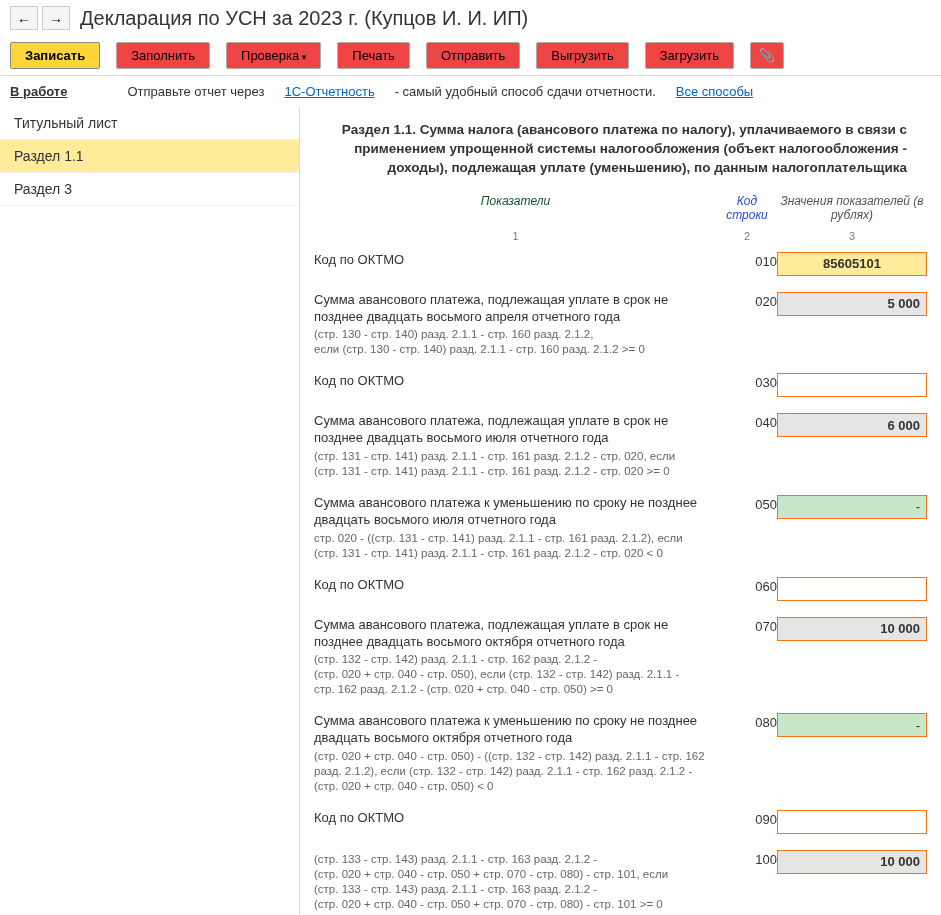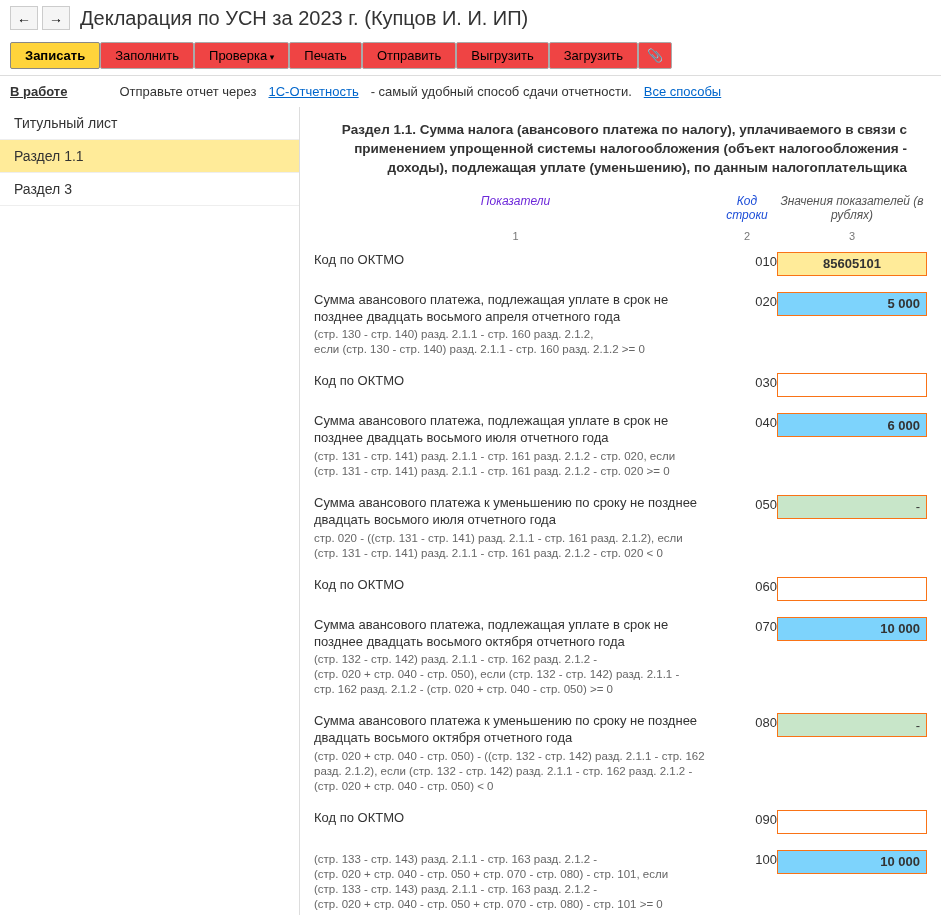--- a/index.html
+++ b/index.html
@@ -3,55 +3,55 @@
   <meta charset="utf-8">
   <style>
     * { box-sizing: border-box; margin: 0; padding: 0; }
     body { font-family: Arial, sans-serif; font-size: 13px; color: #333; background: #fff; width: 941px; }
     
     .header { padding: 6px 10px; display: flex; align-items: center; gap: 8px; }
     .nav-buttons { display: flex; gap: 4px; }
     .nav-btn { width: 28px; height: 24px; border: 1px solid #ccc; background: #f5f5f5; cursor: pointer; display: flex; align-items: center; justify-content: center; font-size: 14px; }
     .title { font-size: 20px; font-weight: normal; margin-left: 2px; }
     
-    .toolbar { padding: 6px 10px; display: flex; align-items: center; gap: 0; border-bottom: 1px solid #ddd; }
+    .toolbar { padding: 6px 10px; display: flex; align-items: center; gap: 16px; border-bottom: 1px solid #ddd; }
     .btn { padding: 5px 14px; border: 1px solid #aaa; background: #ef4444; cursor: pointer; font-size: 13px; border-radius: 2px; }
     .btn-primary { background: #ffd43b; border-color: #888; font-weight: bold; }
     .btn-dropdown::after { content: " ▾"; font-size: 9px; }
     .attach-btn { padding: 5px 8px; }
     
-    .info-bar { padding: 8px 10px; display: flex; align-items: center; gap: 12px; font-size: 13px; }
+    .info-bar { padding: 8px 10px; display: flex; align-items: center; gap: 20px; font-size: 13px; }
     .info-bar .link { color: #0066cc; text-decoration: underline; cursor: pointer; }
     .info-bar .status { font-weight: bold; text-decoration: underline; margin-right: 40px; color: #333; }
     
     .main-layout { display: flex; }
     .sidebar { width: 300px; border-right: 1px solid #ddd; }
     .sidebar-item { padding: 8px 14px; cursor: pointer; border-bottom: 1px solid #eee; font-size: 14px; }
     .sidebar-item.active { background: #ffeb99; }
     
     .content { flex: 1; padding: 8px 14px; position: relative; }
     .section-title { text-align: right; font-weight: bold; font-size: 13.5px; margin: 6px 20px 16px; line-height: 1.4; }
     
     .table-header { display: flex; align-items: flex-start; margin-bottom: 8px; }
-    .col-label { flex: 1; text-align: center; font-style: italic; font-size: 12px; color: #6d28d9; }
+    .col-label { flex: 1; text-align: center; font-style: italic; font-size: 12px; color: #14532d; }
     .col-code { width: 60px; text-align: center; font-style: italic; font-size: 12px; color: #1d4ed8; }
     .col-value { width: 150px; text-align: center; font-style: italic; font-size: 12px; color: #555; }
     .sub-header { display: flex; margin-bottom: 10px; }
     .sub1 { flex: 1; text-align: center; font-size: 11px; color: #777; }
     .sub2 { width: 60px; text-align: center; font-size: 11px; color: #777; }
     .sub3 { width: 150px; text-align: center; font-size: 11px; color: #777; }
     
     .row { display: flex; align-items: flex-start; margin-bottom: 16px; }
     .row-label { flex: 1; font-size: 13px; padding-right: 10px; line-height: 1.3; }
     .row-label .formula { font-size: 11.5px; color: #666; margin-top: 2px; }
     .row-code { width: 60px; text-align: right; font-size: 13px; padding-top: 2px; }
     .row-value { width: 150px; }
     .val-box { width: 100%; height: 24px; border: 1px solid #f97316; padding: 3px 6px; text-align: right; font-size: 13px; display: flex; align-items: center; justify-content: flex-end; }
     .val-box.yellow { background: #ffeb99; font-weight: bold; justify-content: center; }
-    .val-box.green { background: #7dd3fc; font-weight: bold; }
+    .val-box.green { background: #e5e5e5; font-weight: bold; }
     .val-box.green-dash { background: #c8e6c9; }
     .val-box.white { background: #fff; }
   </style>
 </head>
 <body>
 
 <div class="header">
   <div class="nav-buttons">
     <button class="nav-btn">←</button>
     <button class="nav-btn">→</button>

